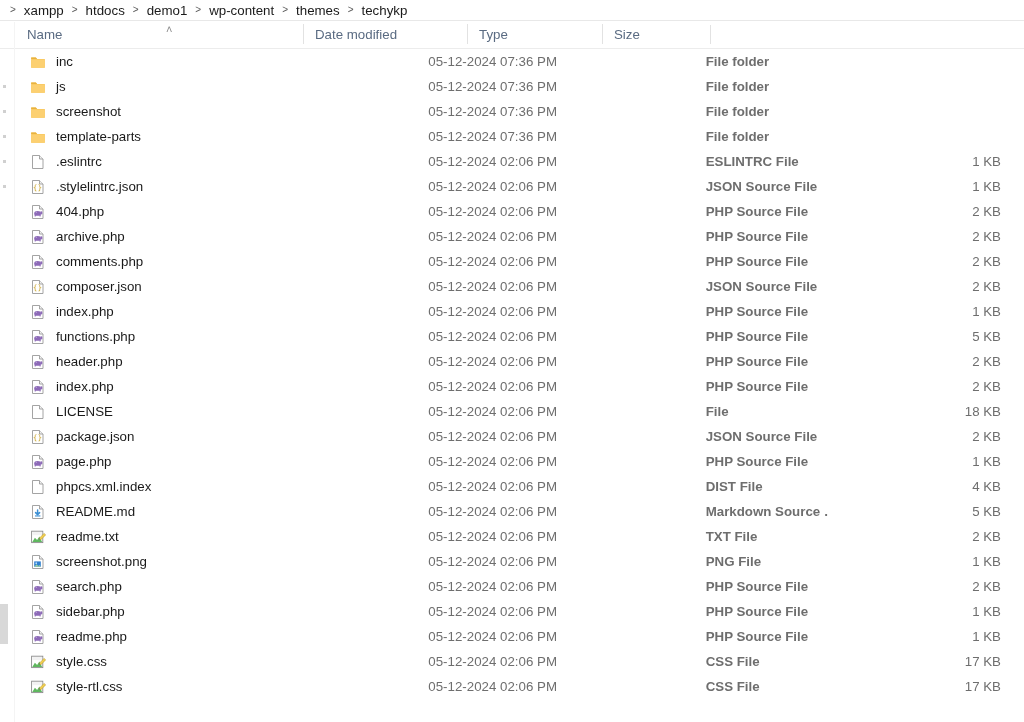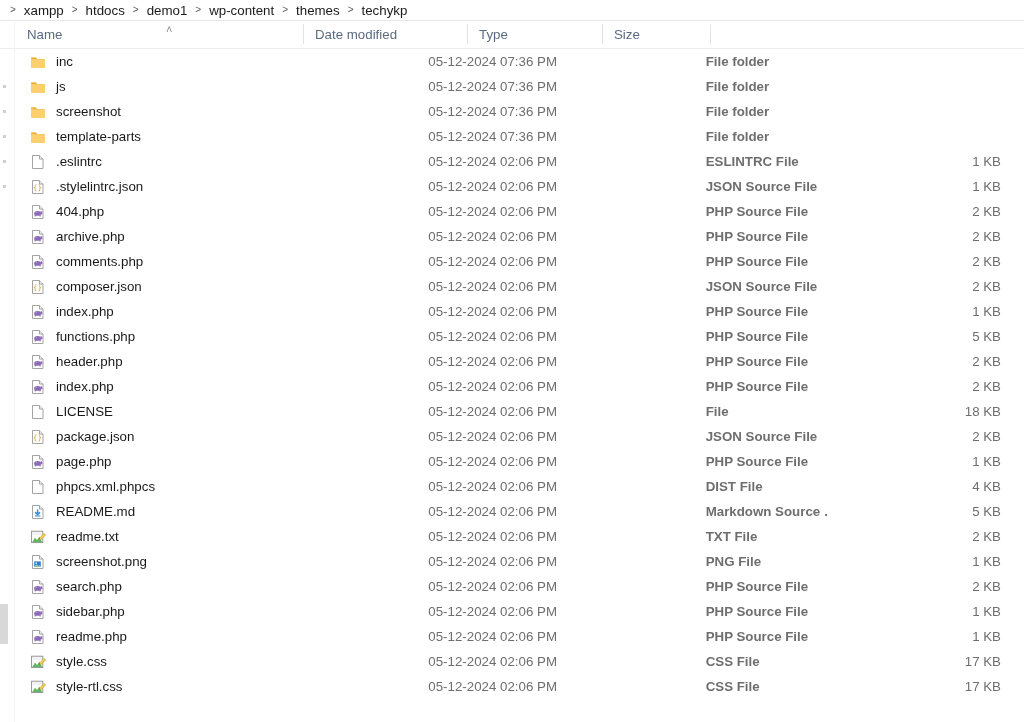--- a/index.html
+++ b/index.html
@@ -508,21 +508,21 @@
       <div class="cell-size">1 KB</div>
     </div>
     <div class="file-row">
       <div class="cell-name">
         <span class="icon">
           <svg width="16" height="16" viewBox="0 0 16 16">
             <path d="M2.5 1.5 h7 l3.5 3.5 v9.5 h-10.5 z" fill="#ffffff" stroke="#9a9a9a" stroke-width="0.9" stroke-linejoin="round"></path>
             <path d="M9.5 1.5 v3.5 h3.5" fill="#f0f0f0" stroke="#9a9a9a" stroke-width="0.9" stroke-linejoin="round"></path>
           </svg>
         </span>
-        <span class="fname">phpcs.xml.phpcs</span>
+        <span class="fname">phpcs.xml.index</span>
       </div>
       <div class="cell-date">05-12-2024 02:06 PM</div>
       <div class="cell-type">DIST File</div>
       <div class="cell-size">4 KB</div>
     </div>
     <div class="file-row">
       <div class="cell-name">
         <span class="icon">
           <svg width="16" height="16" viewBox="0 0 16 16">
             <path d="M2.5 1.5 h7 l3.5 3.5 v9.5 h-10.5 z" fill="#ffffff" stroke="#9a9a9a" stroke-width="0.9" stroke-linejoin="round"></path>

